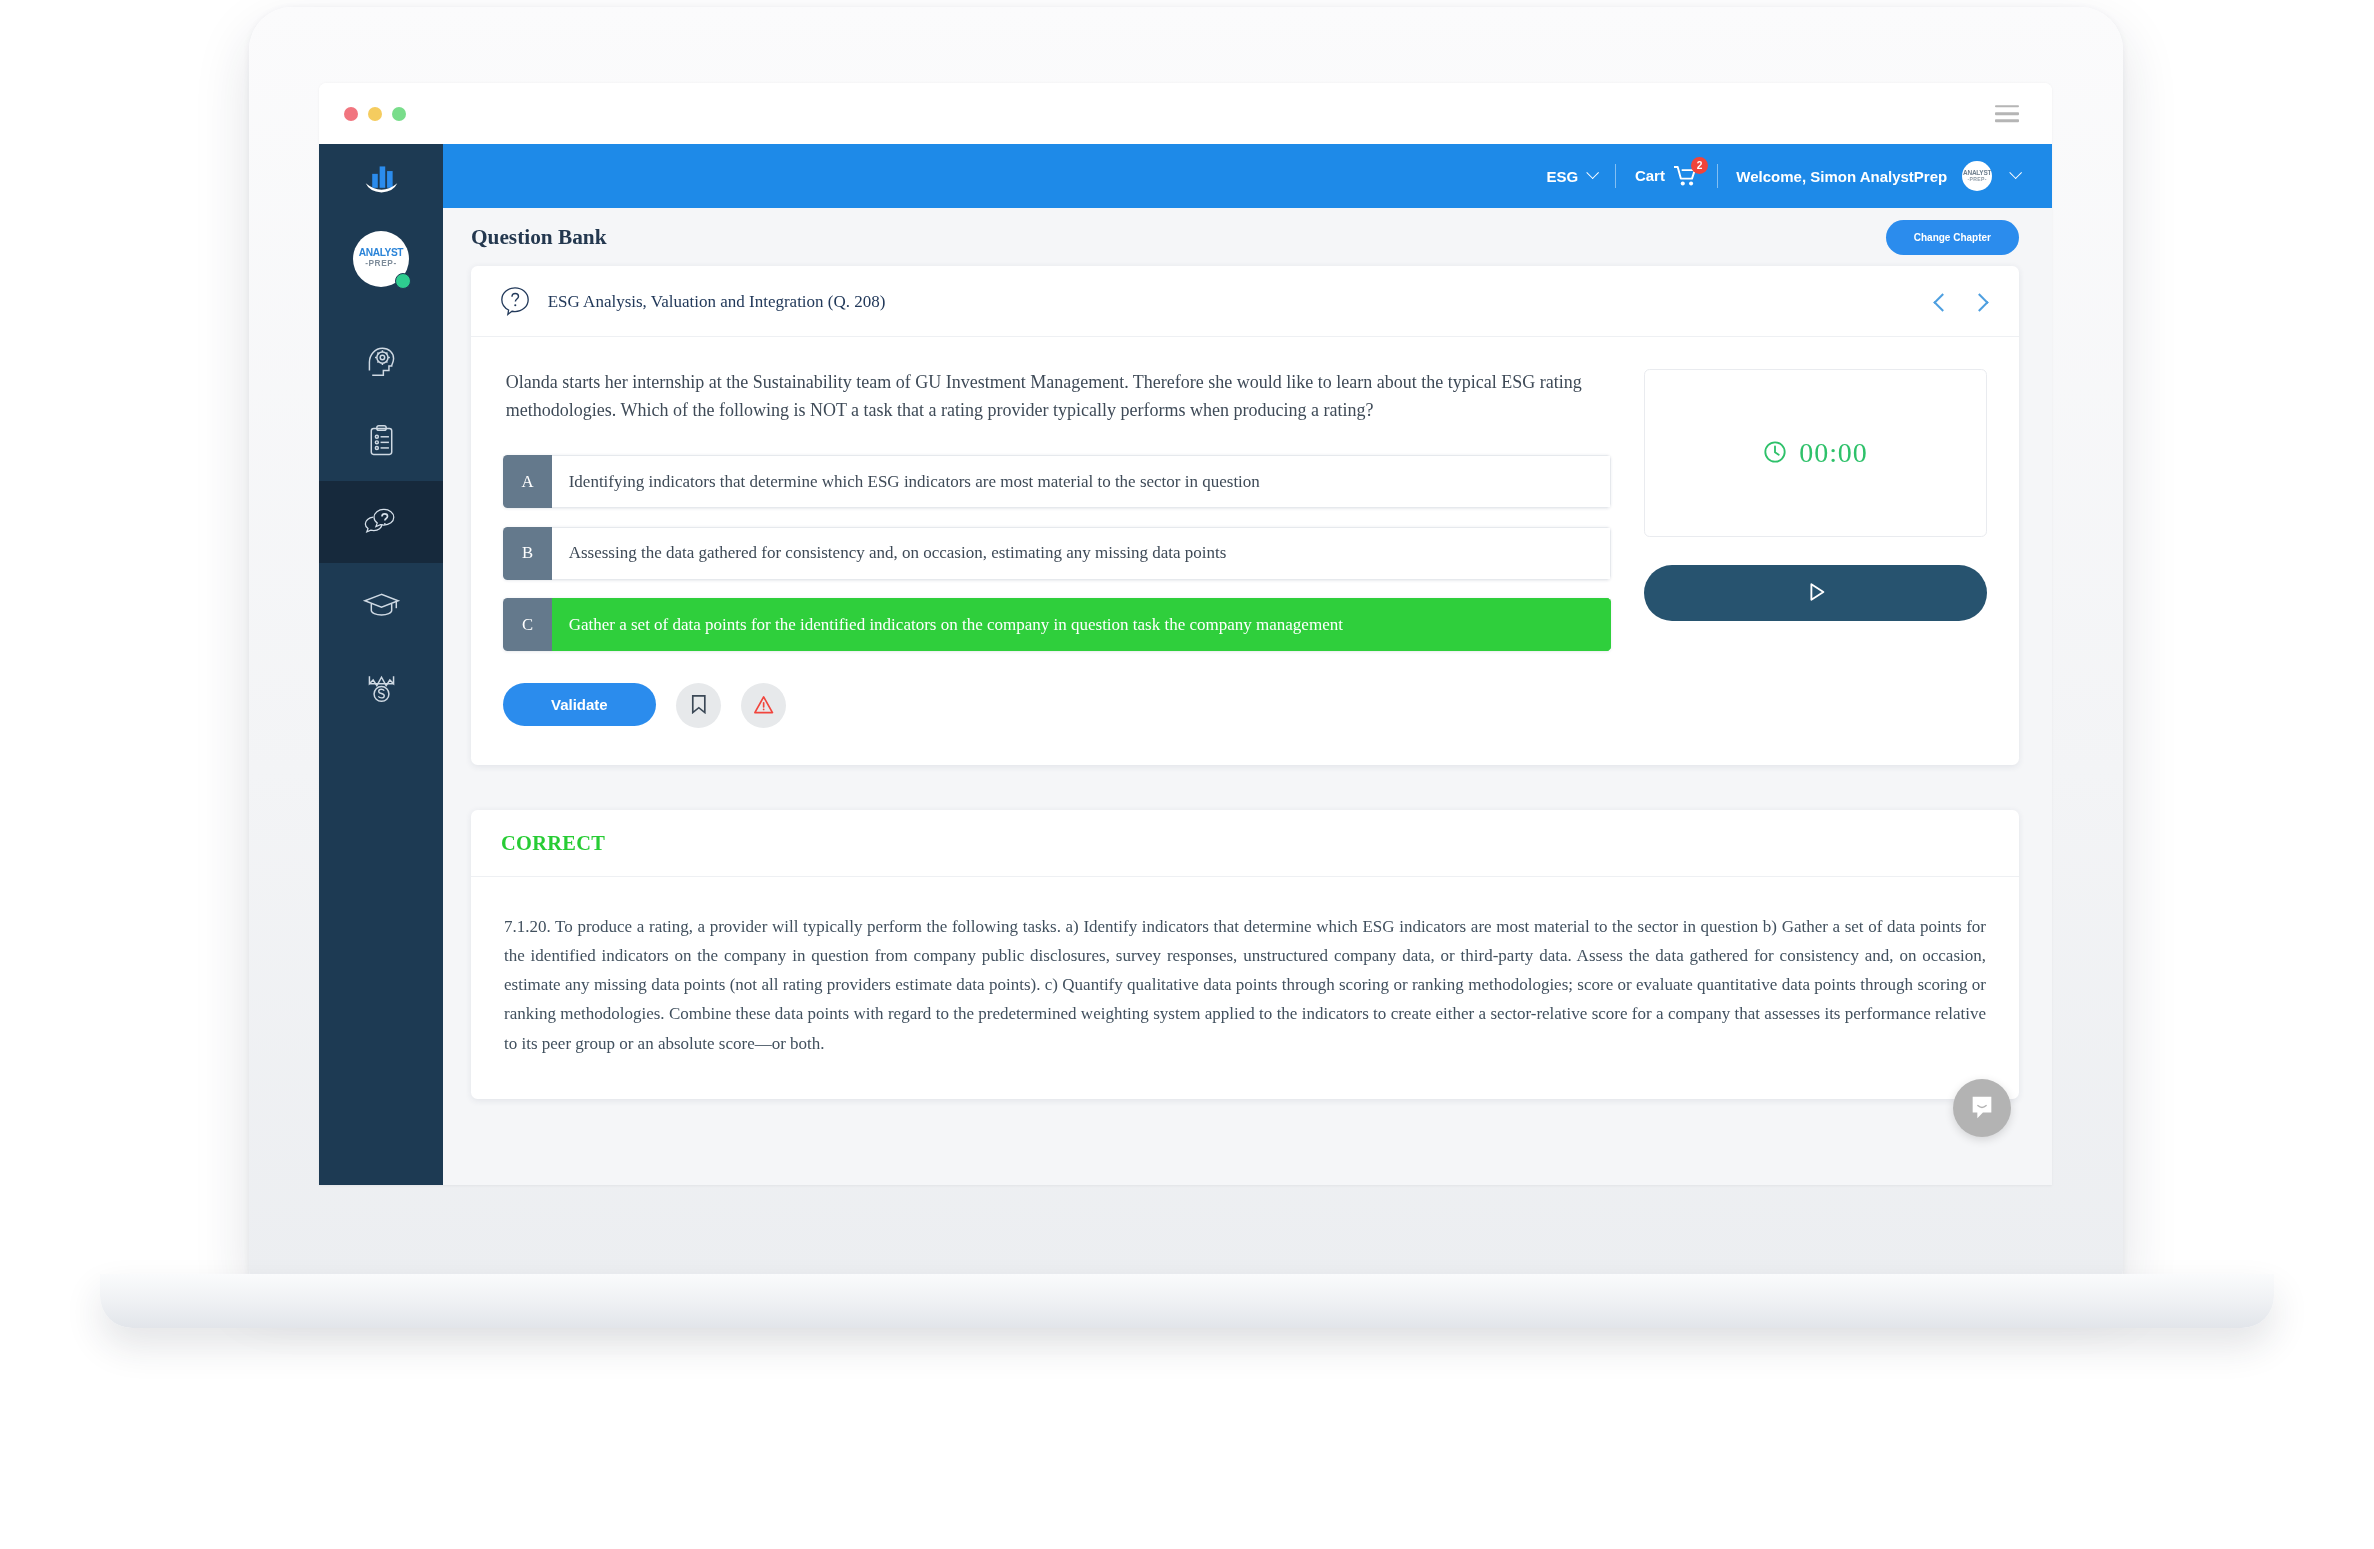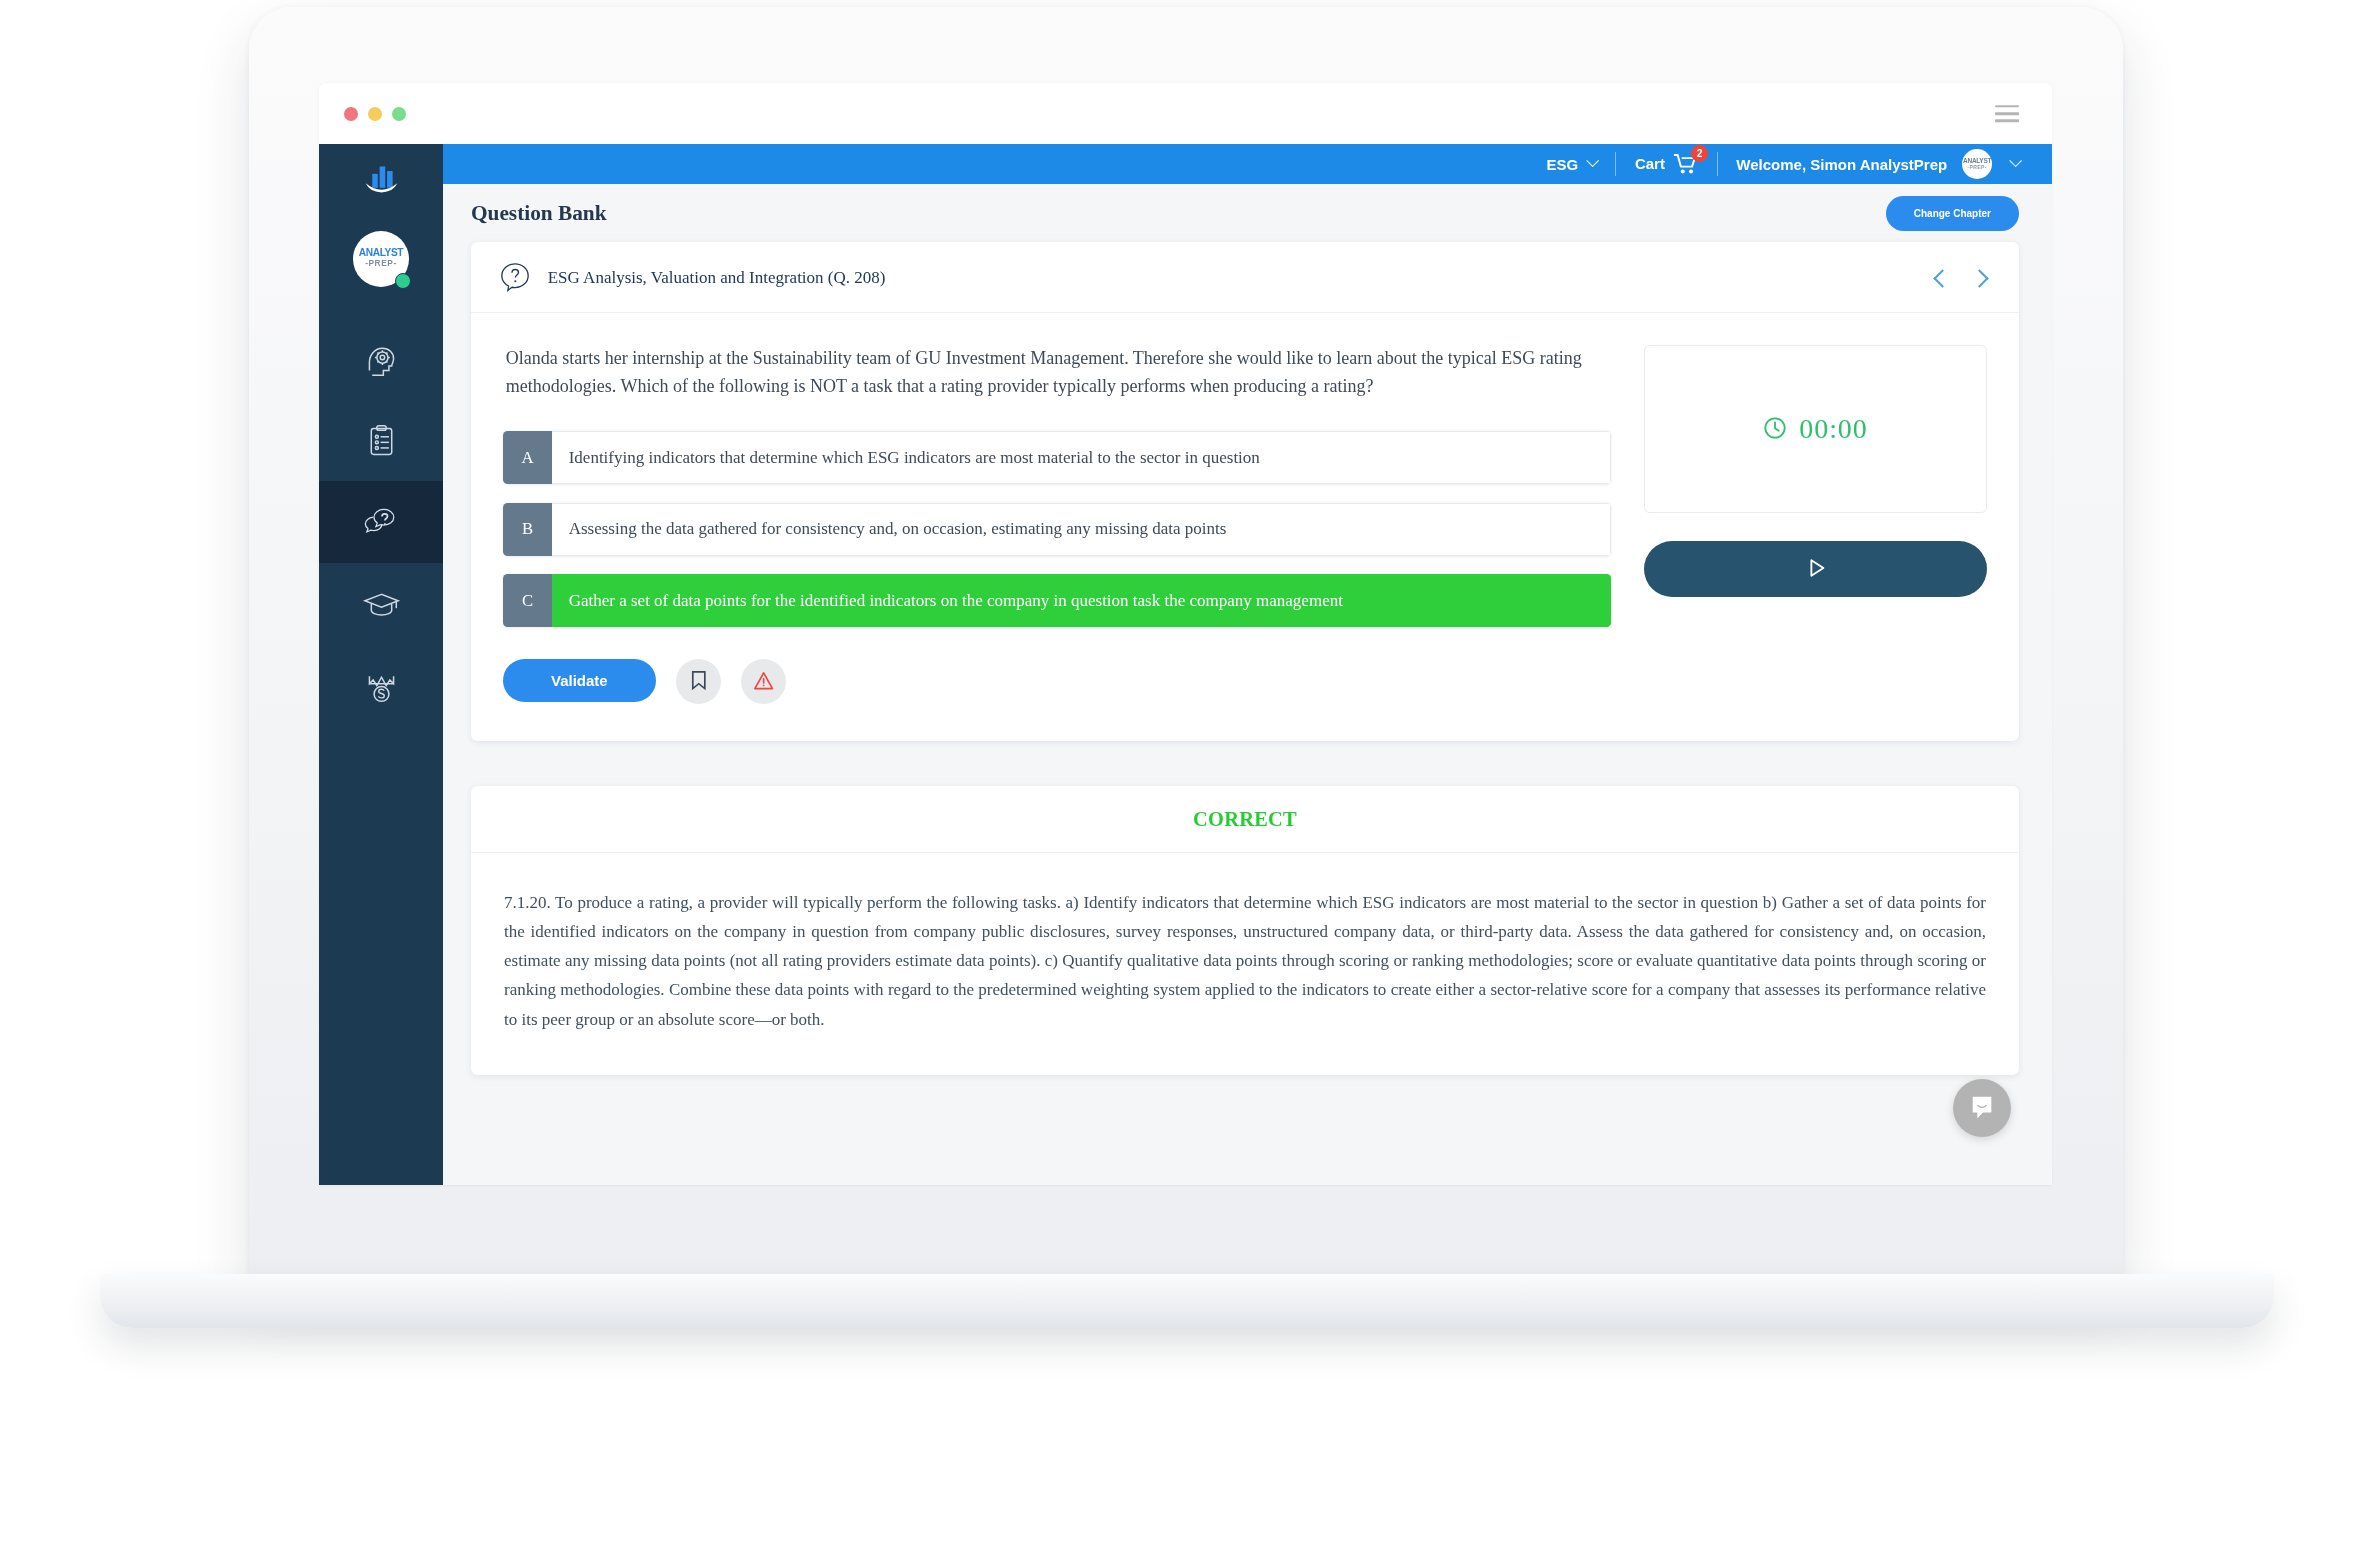--- a/index.html
+++ b/index.html
@@ -97,21 +97,21 @@
     display: flex; align-items: center; justify-content: center;
     cursor: pointer;
   }
   .sb-item.active { background: #16293c; }
   .sb-item svg { display:block; }
 
   
   .main { flex: 1; display: flex; flex-direction: column; min-width: 0; background: #f5f6f8; }
 
   .topbar {
-    height: 40px; background: #1e8ae8;
+    height: 64px; background: #1e8ae8;
     display: flex; align-items: center; justify-content: flex-end;
     padding-right: 32px; gap: 0px;
     color: #fff;
   }
   .tb-group { display:flex; align-items:center; gap: 9.3px; font-size: 15px; font-weight: 600;}
   .tb-sep { width: 0.9px; height: 24px; background: rgba(255,255,255,.45); margin: 0 18.6px; }
   .chev { display:inline-block; width: 9.3px; height: 9.3px; border-right: 1.9px solid #fff; border-bottom: 1.9px solid #fff; transform: rotate(45deg) translate(-1.9px,-1.9px); }
   .cart-wrap { position: relative; display:inline-flex; align-items:center; }
   .cart-badge {
     position: absolute; top: -9.3px; right: -10.2px;
@@ -228,21 +228,20 @@
 
   
   .exp-card {
     margin: 45px 33px 0 28px;
     background:#fff; border-radius: 6.5px;
     box-shadow: 0 1.9px 6.5px rgba(40,60,90,.09);
   }
   .exp-head {
     padding: 22px 30px 20.4px 30px;
     border-bottom: 0.9px solid #eef0f3;
-    text-align: center;
   }
   .exp-status {
     font-family:"Liberation Serif", serif;
     font-size: 20.4px; font-weight: 700; color: #27cc34; letter-spacing:0.3px;
   }
   .exp-body {
     padding: 35px 33px 41px 33px;
     font-family:"Liberation Serif", serif;
     font-size: 17px; line-height: 1.72; color: #41505e;
     text-align: justify;

